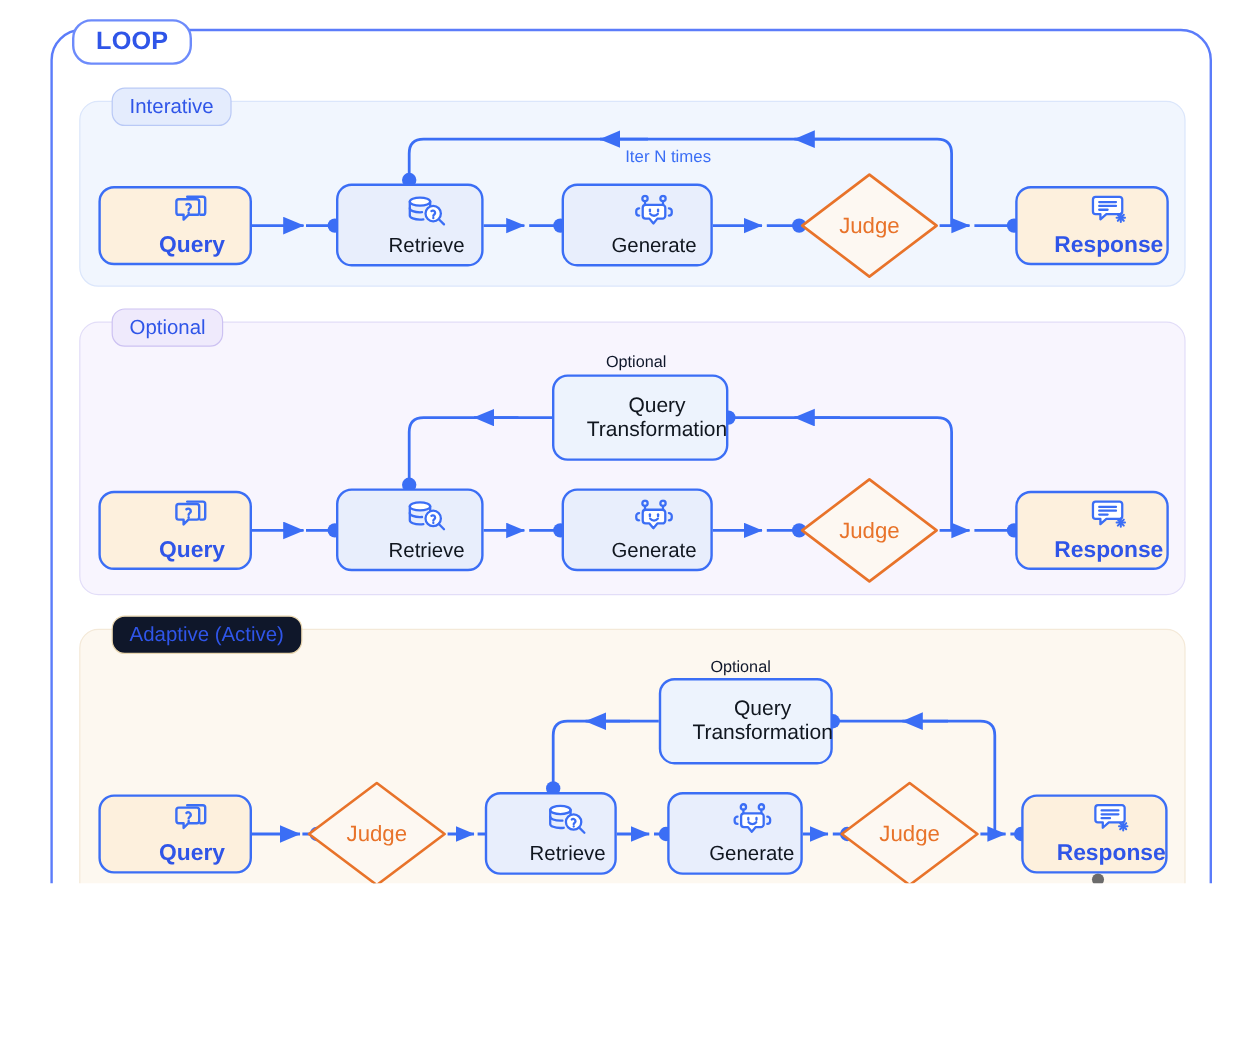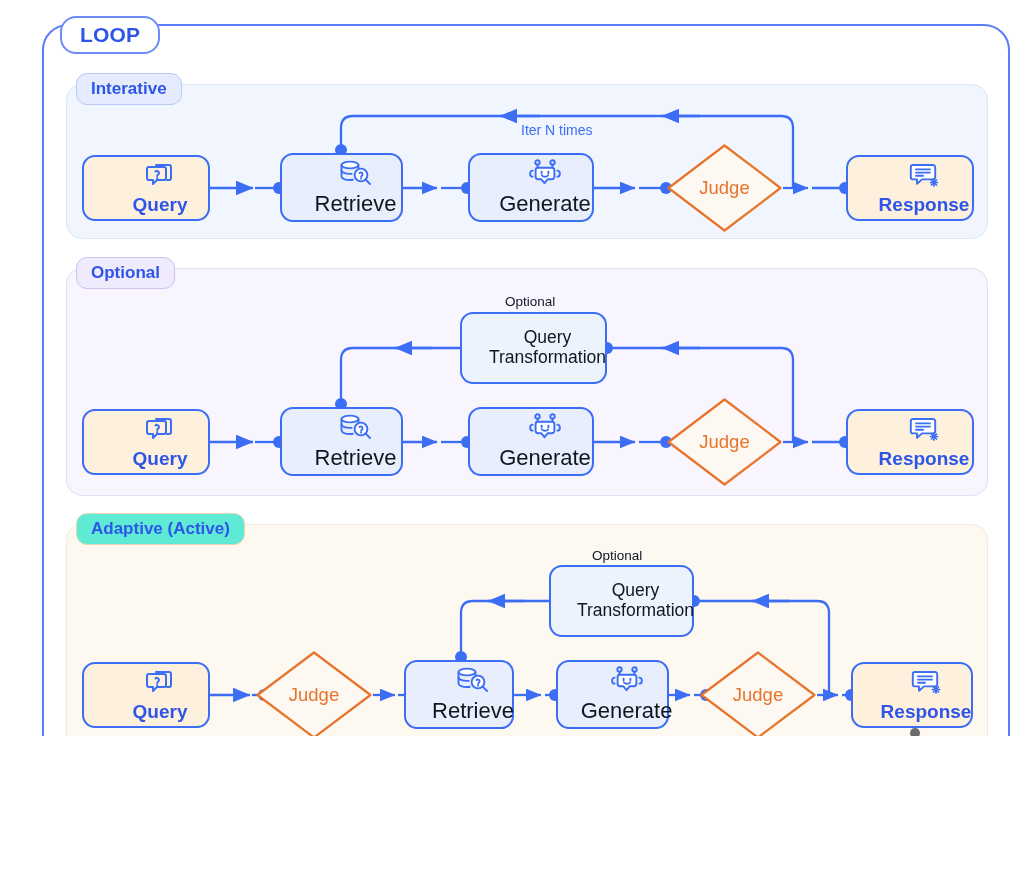--- a/index.html
+++ b/index.html
@@ -22,33 +22,33 @@
 
   
   .section{position:absolute;box-sizing:border-box;border-radius:16px;}
   .sec-1{left:66px;top:84px;width:922px;height:155px;background:#f1f6fe;border:1.5px solid #dbe6fb;}
   .sec-2{left:66px;top:268px;width:922px;height:228px;background:#f8f5fe;border:1.5px solid #e2ddf8;}
   .sec-3{left:66px;top:524px;width:922px;height:316px;background:#fdf8f0;border:1.5px solid #f4e9d8;}
 
   .sec-title{
     position:absolute;z-index:6;line-height:1;
     padding:6px 14px 7px 14px;border-radius:11px;
-    font-size:17px;font-weight:bold;color:#2f55e8;white-space:nowrap;
+    font-size:17px;font-weight:normal;color:#2f55e8;white-space:nowrap;margin-left:17px;
   }
   .sec-title-1{left:76px;top:73px;background:#e4ecfd;border:1.5px solid #b9c9f6;}
   .sec-title-2{left:76px;top:257px;background:#efeafc;border:1.5px solid #cdc2f2;}
-  .sec-title-3{left:76px;top:513px;background:#5eead4;border:1.5px solid #e8d5ae;}
+  .sec-title-3{left:76px;top:513px;background:#0f172a;border:1.5px solid #e8d5ae;}
 
   
   .node{
     position:absolute;box-sizing:border-box;border-radius:13px;
     border:2px solid #3b6ef5;display:flex;flex-direction:column;
     align-items:center;justify-content:center;z-index:4;padding-left:28px;
   }
-  .node .lbl{font-size:22px;line-height:1.05;text-align:center;}
+  .node .lbl{font-size:17px;line-height:1.05;text-align:center;}
   .node.accent .lbl{color:#2f55e8;font-weight:bold;font-size:19px;}
   .node.plain .lbl{color:#10161f;font-weight:normal;}
   .node.query,.node.response{background:#fdf0dd;}
   .node.step{background:#e8eefc;}
   .node.qt{background:#edf3fd;}
   .node .ico{display:block;margin-bottom:1px;}
   .node.qt .lbl{font-size:17.5px;color:#10161f;line-height:1.12;}
 
   
   .diamond{position:absolute;z-index:4;}

